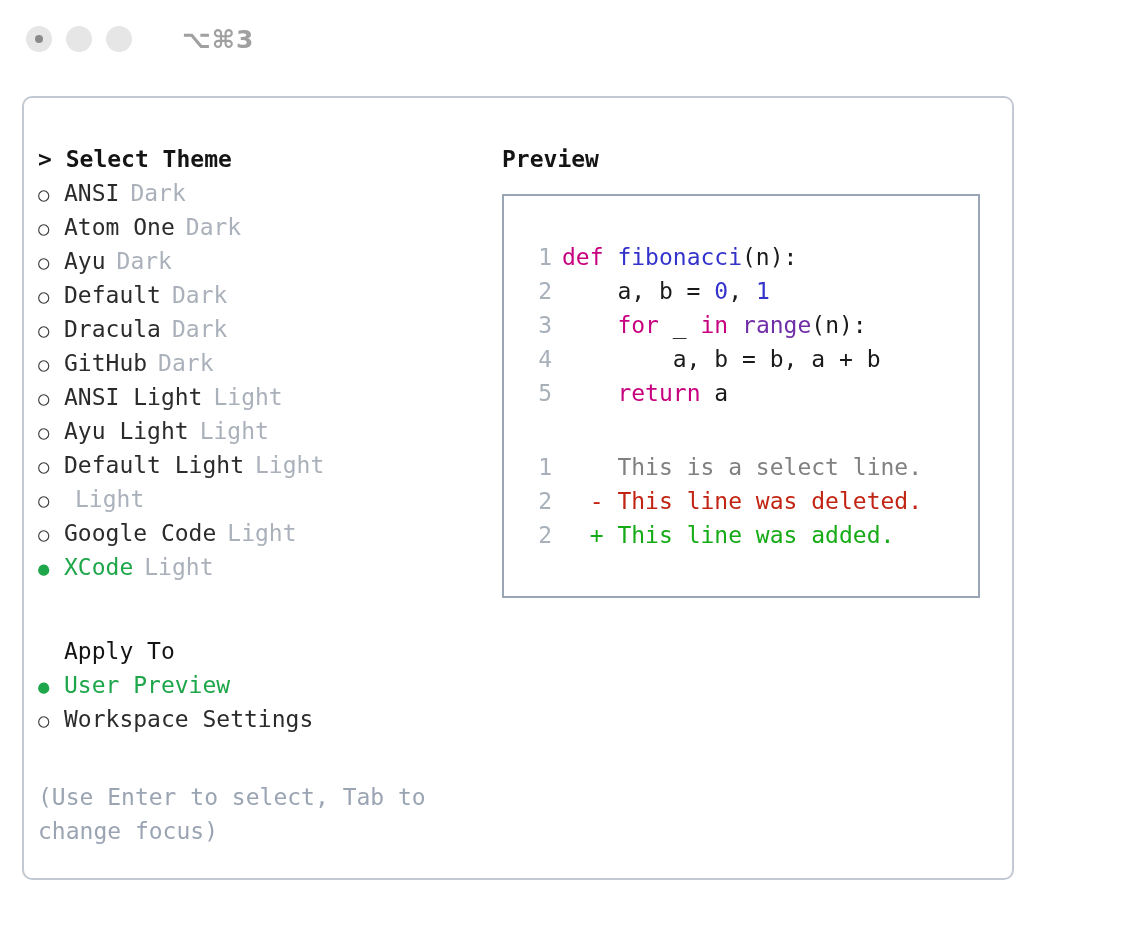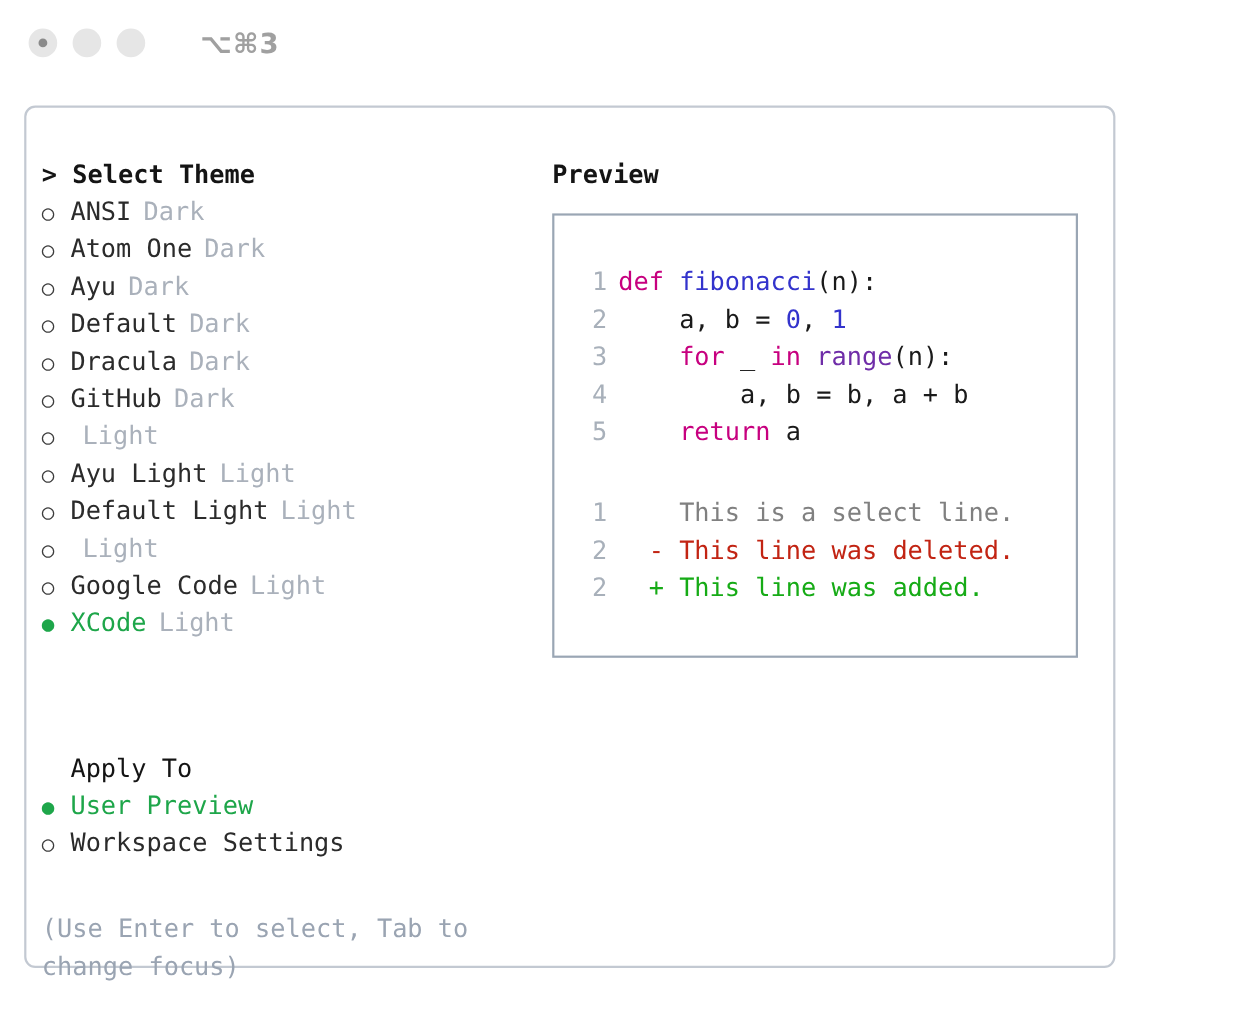--- a/index.html
+++ b/index.html
@@ -206,31 +206,31 @@
       <div class="left-col">
         <div class="section-header">&gt; Select Theme</div>
 
         <div id="theme-list">
             <div class="opt"><span class="marker">○</span><span class="opt-label">ANSI</span><span class="opt-tag">Dark</span></div>
             <div class="opt"><span class="marker">○</span><span class="opt-label">Atom One</span><span class="opt-tag">Dark</span></div>
             <div class="opt"><span class="marker">○</span><span class="opt-label">Ayu</span><span class="opt-tag">Dark</span></div>
             <div class="opt"><span class="marker">○</span><span class="opt-label">Default</span><span class="opt-tag">Dark</span></div>
             <div class="opt"><span class="marker">○</span><span class="opt-label">Dracula</span><span class="opt-tag">Dark</span></div>
             <div class="opt"><span class="marker">○</span><span class="opt-label">GitHub</span><span class="opt-tag">Dark</span></div>
-            <div class="opt"><span class="marker">○</span><span class="opt-tag">Light</span></div>
+            <div class="opt"><span class="marker">○</span><span class="opt-label">ANSI Light</span><span class="opt-tag">Light</span></div>
             <div class="opt"><span class="marker">○</span><span class="opt-label">Ayu Light</span><span class="opt-tag">Light</span></div>
             <div class="opt"><span class="marker">○</span><span class="opt-label">Default Light</span><span class="opt-tag">Light</span></div>
             <div class="opt"><span class="marker">○</span><span class="opt-tag">Light</span></div>
             <div class="opt"><span class="marker">○</span><span class="opt-label">Google Code</span><span class="opt-tag">Light</span></div>
             <div class="opt selected"><span class="marker">●</span><span class="opt-label">XCode</span><span class="opt-tag">Light</span></div>
           </div>
 
         <div class="spacer-lg"></div>
 
-        <div class="section-header plain" style="padding-left:26px;margin-top:48px;">Apply To</div>
+        <div class="section-header plain" style="padding-left:26px;">Apply To</div>
 
         <div id="apply-to-list">
             <div class="opt selected"><span class="marker">●</span><span class="opt-label">User Preview</span></div>
             <div class="opt"><span class="marker">○</span><span class="opt-label">Workspace Settings</span></div>
           </div>
 
         <div class="spacer-md"></div>
 
         <div class="hint">(Use Enter to select, Tab to change focus)</div>
       </div>

